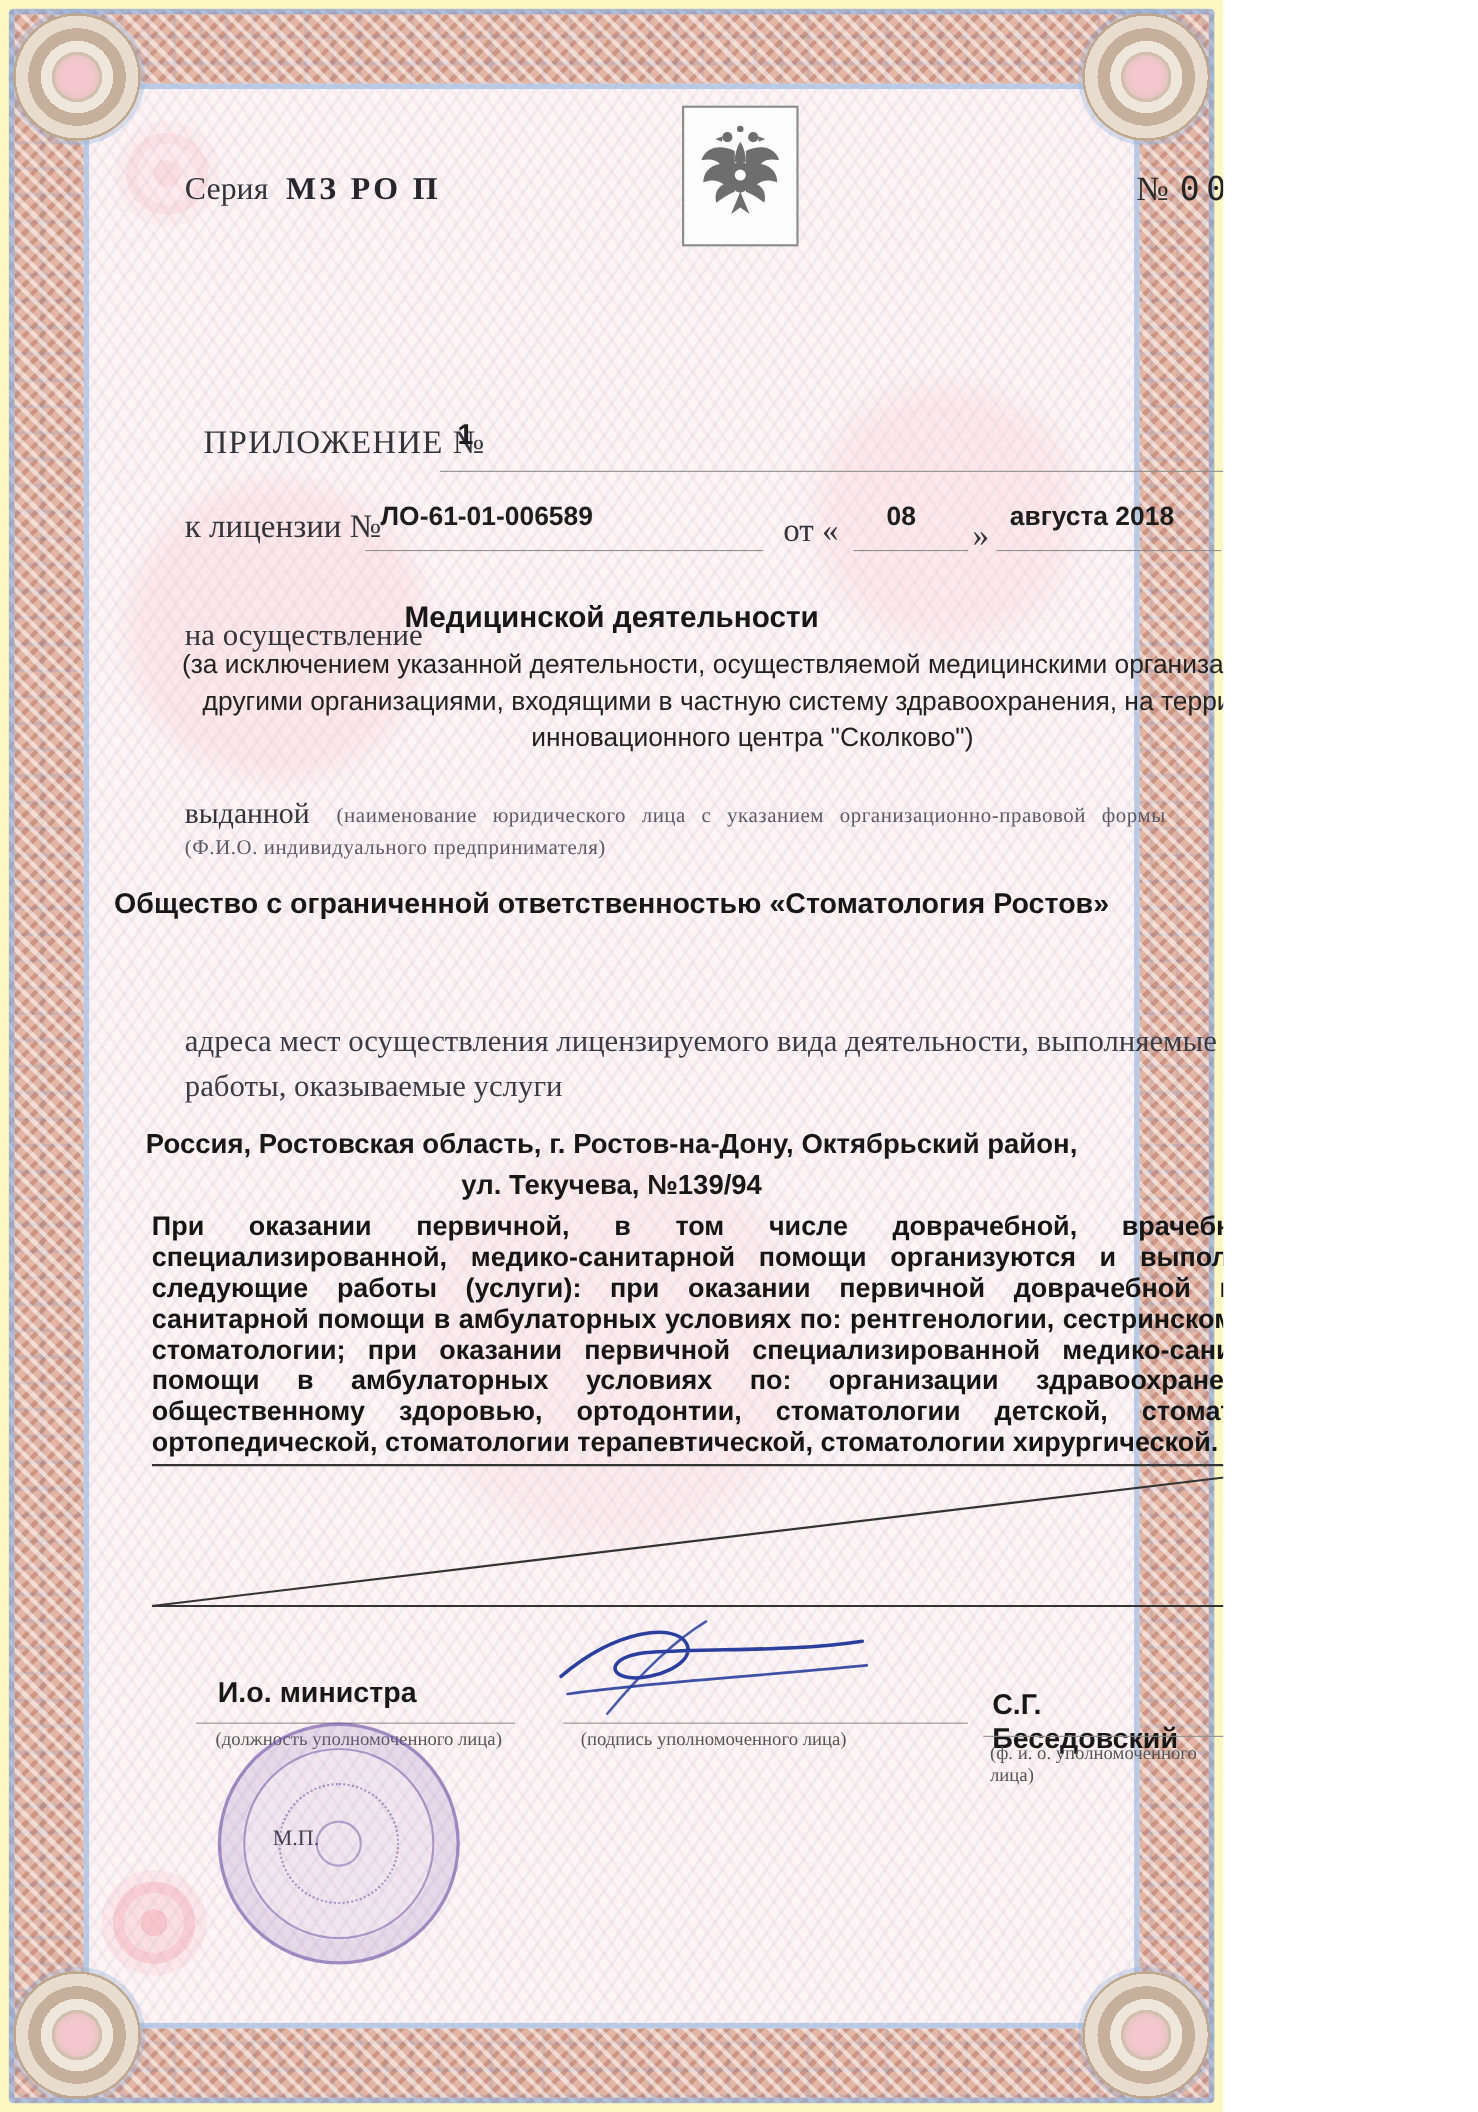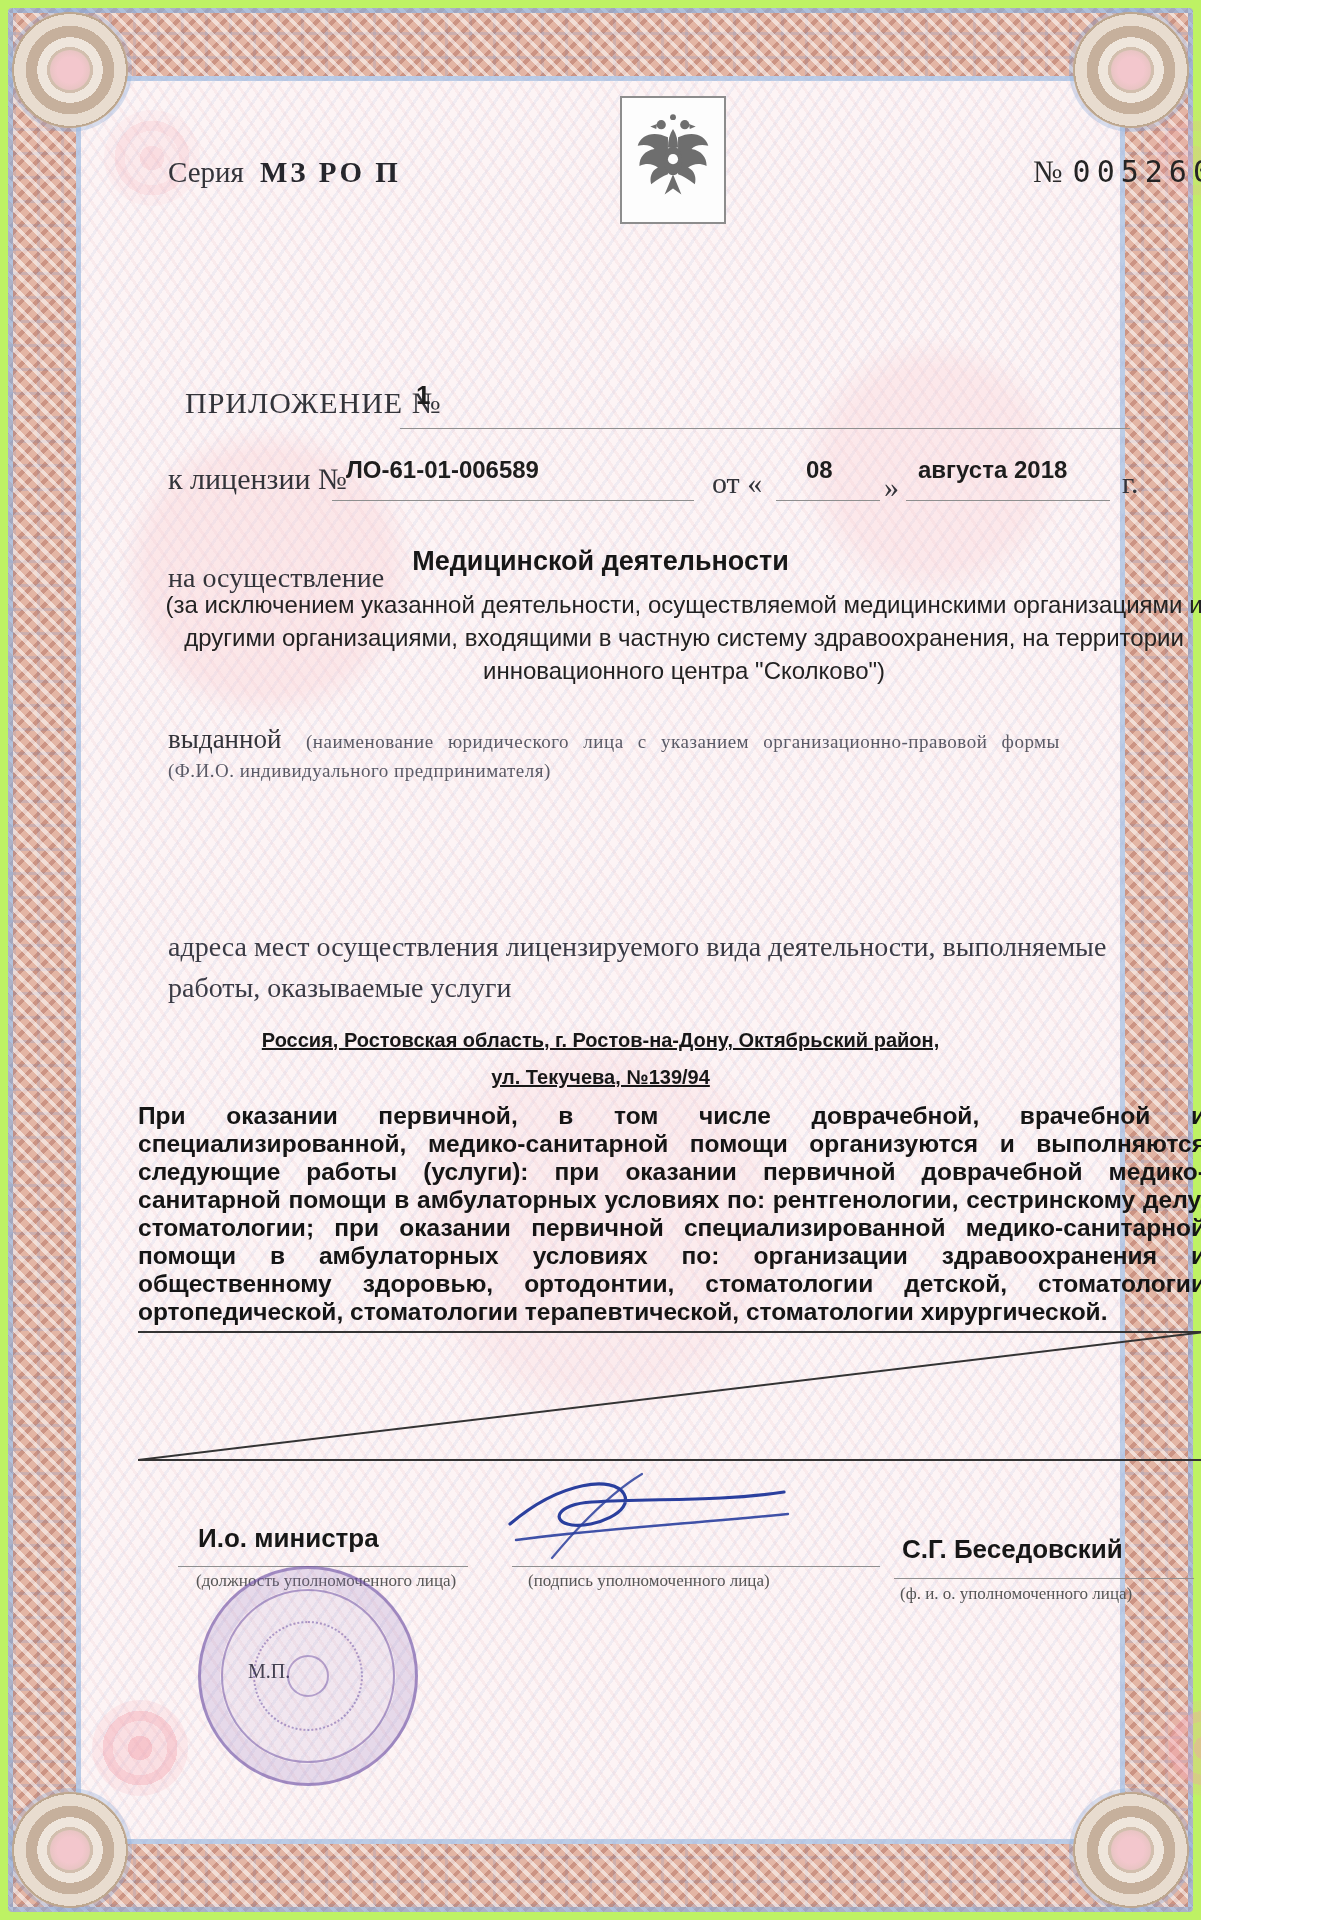--- a/index.html
+++ b/index.html
@@ -1,18 +1,18 @@
 <!DOCTYPE html>
 <html><head>
 <meta charset="utf-8">
 <style>
   html,body { margin:0; padding:0; background:#ffffff; }
   .page {
-    position:relative; width:1201px; height:1920px; overflow:hidden;
-    font-family:"Liberation Serif", serif; color:#2b2b2b; background:#bef264;
+    position:relative; width:1112px; height:1920px; overflow:hidden;
+    font-family:"Liberation Serif", serif; color:#2b2b2b; background:#fef9c3;
   }
   
   .frame {
     position:absolute; inset:8px; z-index:1; border-radius:4px;
     border:5px solid rgba(143,176,220,.65);
     background-color:#e3b5a4;
     background-image:
       repeating-linear-gradient(45deg, rgba(255,255,255,.55) 0 4px, rgba(255,255,255,0) 4px 11px),
       repeating-linear-gradient(-45deg, rgba(164,94,78,.38) 0 4px, rgba(164,94,78,0) 4px 11px),
       repeating-linear-gradient(0deg, rgba(120,150,205,.22) 0 3px, rgba(120,150,205,0) 3px 24px),
@@ -82,22 +82,22 @@
   .activity-note { left:154px; top:588px; width:1060px; text-align:center;
                    font-size:24px; line-height:33px; color:#222; }
 
   .issued-label { left:168px; top:724px; font-size:27px; color:#33343a; }
   .issued-note1 { left:306px; top:731px; font-size:19px; color:#5a5a66; word-spacing:9px; letter-spacing:.5px; }
   .issued-note2 { left:168px; top:760px; font-size:19px; color:#5a5a66; letter-spacing:.5px; }
 
   .org { left:0; right:0; top:806px; text-align:center; font-size:26px; color:#171717; }
 
   .addr-label { left:168px; top:926px; width:1022px; font-size:28px; line-height:41px; color:#3a3b45; }
-  .addr-value { left:0; right:0; top:1022px; text-align:center; font-size:20px; line-height:37px;
-                color:#171717; white-space:pre-line;text-decoration:underline; }
+  .addr-value { left:0; right:0; top:1022px; text-align:center; font-size:25px; line-height:37px;
+                color:#171717; white-space:pre-line; }
 
   .services { left:138px; top:1102px; width:1068px; font-size:24.5px; line-height:28px;
               text-align:justify; color:#151515; }
   .strike { left:138px; top:1318px; width:1068px; height:148px; }
 
   .sig-position { left:198px; top:1523px; font-size:26px; color:#171717; }
   .sig-note-left { left:196px; top:1571px; font-size:17px; color:#555; }
   .sig-note-center { left:528px; top:1571px; font-size:17px; color:#555; }
   .sig-name { left:902px; top:1534px; font-size:26px; color:#171717; }
   .sig-note-right { left:900px; top:1584px; font-size:17px; color:#555; }
@@ -181,20 +181,21 @@
     <div class="abs year-suffix">г.</div>
 
     <div class="abs activity-label">на осуществление</div>
     <div class="abs activity-value sans b">Медицинской деятельности</div>
     <div class="abs activity-note sans">(за исключением указанной деятельности, осуществляемой медицинскими организациями и другими организациями, входящими в частную систему здравоохранения, на территории инновационного центра "Сколково")</div>
 
     <div class="abs issued-label">выданной</div>
     <div class="abs issued-note1">(наименование юридического лица с указанием организационно-правовой формы</div>
     <div class="abs issued-note2">(Ф.И.О. индивидуального предпринимателя)</div>
 
+    <div class="abs org sans b">Общество с ограниченной ответственностью «Стоматология Ростов»</div>
 
     <div class="abs addr-label">адреса мест осуществления лицензируемого вида деятельности, выполняемые работы, оказываемые услуги</div>
     <div class="abs addr-value sans b">Россия, Ростовская область, г. Ростов-на-Дону, Октябрьский район,
 ул. Текучева, №139/94</div>
 
     <div class="abs services sans b">При оказании первичной, в том числе доврачебной, врачебной и специализированной, медико-санитарной помощи организуются и выполняются следующие работы (услуги): при оказании первичной доврачебной медико-санитарной помощи в амбулаторных условиях по: рентгенологии, сестринскому делу, стоматологии; при оказании первичной специализированной медико-санитарной помощи в амбулаторных условиях по: организации здравоохранения и общественному здоровью, ортодонтии, стоматологии детской, стоматологии ортопедической, стоматологии терапевтической, стоматологии хирургической.</div>
 
     <svg class="abs strike" viewBox="0 0 1068 148" preserveAspectRatio="none">
       <line x1="0" y1="14" x2="1068" y2="14" stroke="#333" stroke-width="2"></line>
       <line x1="0" y1="142" x2="1068" y2="14" stroke="#333" stroke-width="2"></line>

